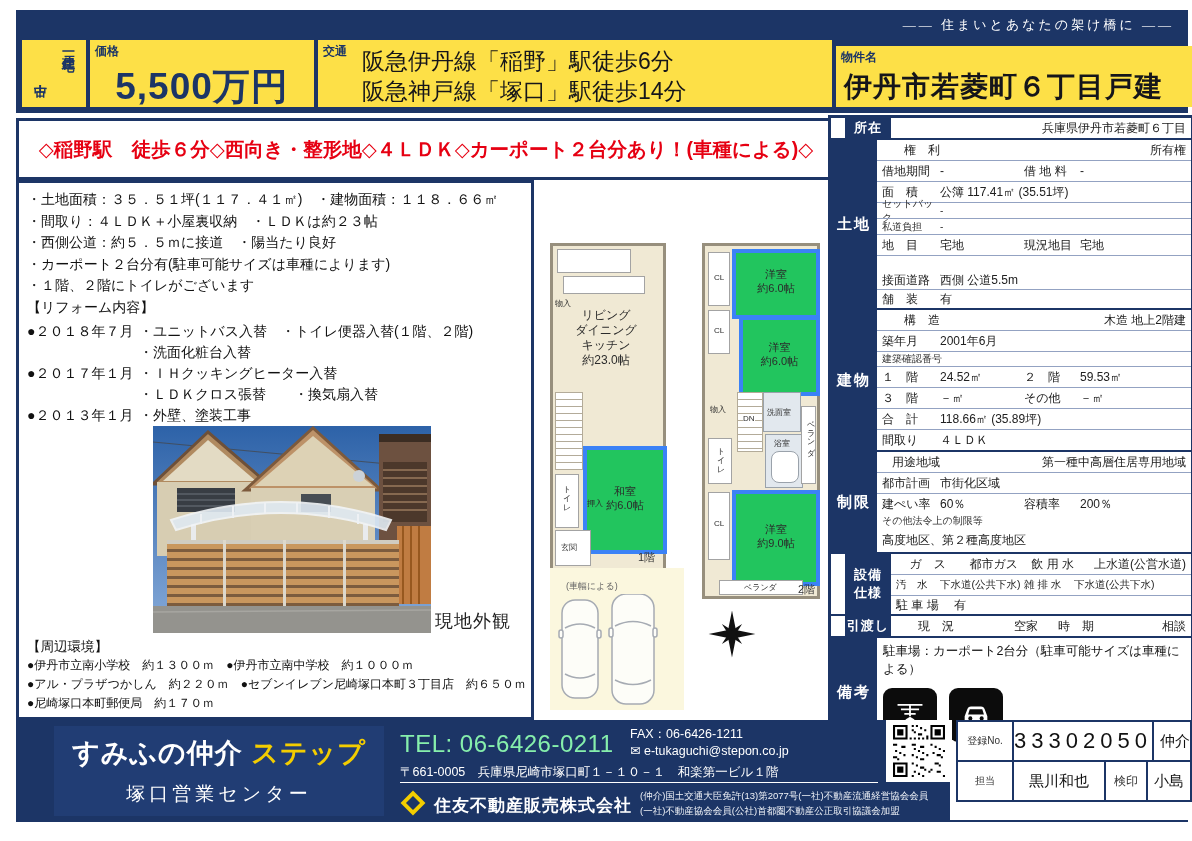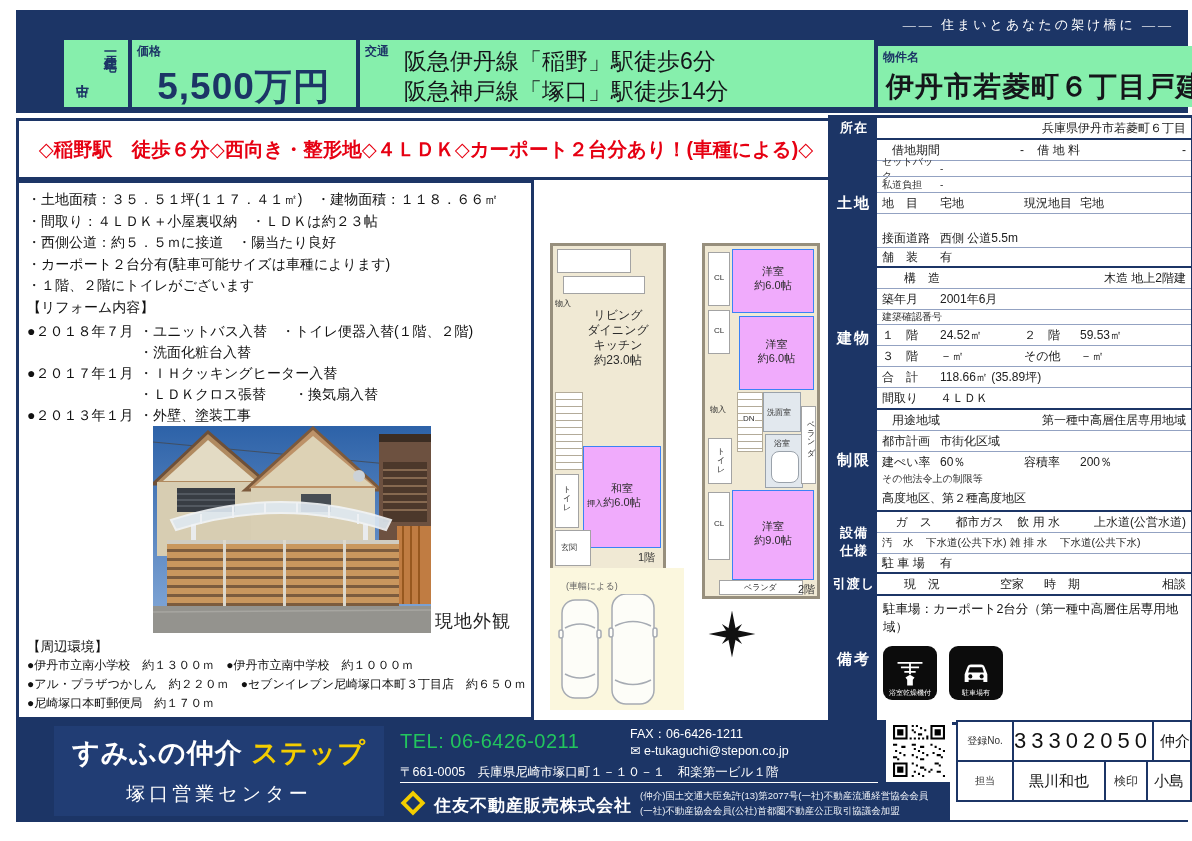--- a/index.html
+++ b/index.html
@@ -4,75 +4,75 @@
 <style>
   html,body{margin:0;padding:0;background:#fff;}
   .page{position:relative;width:1192px;height:841px;background:#fff;overflow:hidden;
         font-family:"Liberation Sans","DejaVu Sans",sans-serif;color:#1d1d1f;}
   .abs{position:absolute;}
   :root{--navy:#1c3566;--red:#e60012;--yellow:#f3cd00;}
   
   .hdr-band{background:var(--navy);}
   .tagline{position:absolute;right:14px;top:6px;color:#fff;font-family:"Liberation Serif","DejaVu Serif",serif;
            font-size:13px;letter-spacing:3px;}
-  .cell{position:absolute;background:#86efac;margin-left:42px;}
+  .cell{position:absolute;background:#fde047;}
   .cell-label{position:absolute;left:5px;top:3px;font-size:12px;color:var(--navy);font-weight:bold;}
   .vt{writing-mode:vertical-rl;}
   .price{position:absolute;left:0;right:0;top:22px;text-align:center;color:var(--navy);
          font-size:37px;font-weight:600;letter-spacing:1px;}
   .traffic{position:absolute;left:44px;top:6px;font-size:23px;line-height:30px;color:#15151a;font-weight:500;}
   .pname{position:absolute;left:8px;top:22px;font-size:28px;color:#15151a;font-weight:600;letter-spacing:1px;}
   
   .catch{border:3px solid var(--navy);background:#fff;display:flex;align-items:center;justify-content:center;
          color:var(--red);font-weight:bold;font-size:19.5px;letter-spacing:0;white-space:nowrap;}
   
   .left-box{border:3px solid var(--navy);background:#fff;}
   .bullets div{font-size:14px;line-height:21.5px;white-space:nowrap;color:#111;}
   .reform-title{font-size:14px;font-weight:500;}
   .reform-row{display:flex;font-size:14px;line-height:21px;white-space:nowrap;color:#111;}
   .rdate{flex:0 0 112px;}
   .photo-caption{font-size:18px;color:#222;letter-spacing:1px;}
   .env div{font-size:12px;line-height:19px;white-space:nowrap;color:#111;}
   .env .env-title{font-size:13.5px;}
   
   .fp{background:#f0e9d4;border:3px solid #978f7d;}
-  .fp-room{position:absolute;background:#f0abfc;border:1px solid #3b82f6;}
+  .fp-room{position:absolute;background:#22c55e;border:4px solid #3b82f6;}
   .fp-white{position:absolute;background:#fff;border:1px solid #a3a3a3;}
   .fp-wet{position:absolute;background:#e2e8ee;border:1px solid #9aa2ab;}
   .fp-label{position:absolute;white-space:pre-line;text-align:center;color:#2b2b2b;}
   .fp-sm{font-size:8px;} .fp-md{font-size:11px;line-height:14px;} .fp-lg{font-size:12px;line-height:15px;}
   .stairs{position:absolute;background:repeating-linear-gradient(180deg,#fff 0 6px,#b3ab99 6px 7px);border:1px solid #b3ab99;}
   .floorno{font-size:11px;color:#333;}
   .parking{background:#fbf7de;}
   .car-note{position:absolute;font-size:9px;color:#666;}
   
   .ptable{border:3px solid var(--navy);background:#fff;display:flex;flex-direction:column;}
   .psec{display:flex;border-top:2px solid var(--navy);}
   .psec:first-child{border-top:none;}
   .plabel{flex:0 0 46px;background:var(--navy);color:#fff;display:flex;flex-direction:column;
           align-items:center;justify-content:center;font-weight:bold;font-size:15px;letter-spacing:2px;line-height:18px;}
-  .plabel.sm{font-size:13px;letter-spacing:1px;}
+  .plabel.sm{font-size:13px;letter-spacing:1px;margin-left:14px;}
   .pcontent{flex:1;display:flex;flex-direction:column;background:#fff;min-width:0;}
   .prow{display:flex;align-items:center;border-top:1px solid #93a2c2;padding:0 5px;font-size:12px;color:#202020;}
   .prow:first-child{border-top:none;text-align:right;}
   .prow.smf{font-size:10px;color:#333;}
   .pk{flex:0 0 58px;} .pv{flex:1;min-width:0;} .pvh{flex:0 0 84px;} .pk2{flex:0 0 56px;} .pv2{flex:1;min-width:0;}
   .biko-cell{display:block;padding:4px 6px;}
   .biko-text{font-size:12.5px;line-height:18px;color:#111;}
   .amenities{display:flex;gap:12px;margin-top:10px;}
   .amenity{width:54px;height:54px;background:#0c0c0c;border-radius:9px;position:relative;
            display:flex;align-items:center;justify-content:center;}
   .amenity-label{position:absolute;bottom:2px;left:0;right:0;text-align:center;color:#fff;font-size:7px;}
   
   .fband{background:var(--navy);}
   .brandblk{position:absolute;background:#213d74;display:flex;flex-direction:column;align-items:center;justify-content:center;}
   .brand-line{font-size:27px;font-weight:bold;color:#fff;letter-spacing:1px;}
   .brand-line .yel{color:var(--yellow);}
   .office{font-size:19px;color:#fff;letter-spacing:4px;margin-top:10px;}
-  .tel{font-size:20px;color:#22c55e;letter-spacing:0.5px;}
+  .tel{font-size:24px;color:#86efac;letter-spacing:0.5px;}
   .faxblk{font-size:12.5px;color:#fff;line-height:17px;}
   .addr{font-size:12.5px;color:#fff;}
   .fhr{border-top:1.5px solid #fff;}
   .company{font-size:17px;font-weight:bold;color:#fff;letter-spacing:1px;}
   .license{font-size:9.5px;color:#eef1f7;line-height:15px;white-space:nowrap;}
   .qrblk{background:#fff;display:flex;align-items:center;justify-content:center;}
   .regtable{border:2px solid var(--navy);background:#fff;display:flex;flex-direction:column;}
   .regrow{display:flex;flex:1;}
   .regrow + .regrow{border-top:2px solid var(--navy);}
   .regcell{display:flex;align-items:center;justify-content:center;border-left:2px solid var(--navy);}
@@ -204,21 +204,21 @@
       <div>●伊丹市立南小学校　約１３００ｍ　●伊丹市立南中学校　約１０００ｍ</div>
       <div>●アル・プラザつかしん　約２２０ｍ　●セブンイレブン尼崎塚口本町３丁目店　約６５０ｍ</div>
       <div>●尼崎塚口本町郵便局　約１７０ｍ</div>
     </div>
   </div>
 
   <div class="abs fp" style="left:550px;top:243px;width:110px;height:322px">
     <div class="fp-white" style="left:4px;top:3px;width:72px;height:22px"></div>
     <div class="fp-white" style="left:10px;top:30px;width:80px;height:16px"></div>
     <div class="fp-label fp-sm" style="left:2px;top:52px">物入</div>
-    <div class="fp-label fp-lg" style="left:16px;top:62px;width:98px">リビング
+    <div class="fp-label fp-lg" style="left:4px;top:62px;width:98px">リビング
 ダイニング
 キッチン
 約23.0帖</div>
     <div class="stairs" style="left:2px;top:146px;width:26px;height:76px"></div>
     <div class="fp-white" style="left:2px;top:228px;width:22px;height:52px"></div>
     <div class="fp-label fp-sm vt" style="left:7px;top:234px">トイレ</div>
     <div class="fp-room" style="left:30px;top:200px;width:76px;height:100px">
       <div class="fp-label fp-md" style="left:0;top:34px;width:76px">和室
 約6.0帖</div>
     </div>
@@ -299,24 +299,32 @@
       <div class="pcontent">
         <div class="prow" style="height:20px">
             <span class="pv">兵庫県伊丹市若菱町６丁目</span>
           </div>
       </div>
     </div>
     <div class="psec">
       <div class="plabel">土地</div>
       <div class="pcontent">
         <div class="prow" style="height:20px">
+            <span class="pk">権　利</span>
+            <span class="pv">所有権</span>
+          </div>
+        <div class="prow" style="height:20px">
             <span class="pk">借地期間</span>
             <span class="pvh">-</span>
             <span class="pk2">借 地 料</span>
             <span class="pv2">-</span>
+          </div>
+        <div class="prow" style="height:20px">
+            <span class="pk">面　積</span>
+            <span class="pv">公簿 117.41㎡ (35.51坪)</span>
           </div>
         <div class="prow smf" style="height:15px">
             <span class="pk">セットバック</span>
             <span class="pv">-</span>
           </div>
         <div class="prow smf" style="height:15px">
             <span class="pk">私道負担</span>
             <span class="pv">-</span>
           </div>
         <div class="prow" style="height:20px">
@@ -427,21 +435,21 @@
             <span class="pk">現　況</span>
             <span class="pvh">空家</span>
             <span class="pk2">時　期</span>
             <span class="pv2">相談</span>
           </div>
       </div>
     </div>
     <div class="psec" style="flex:1">
       <div class="plabel">備考</div>
       <div class="pcontent biko-cell">
-        <div class="biko-text">駐車場：カーポート2台分（第一種中高層住居専用地域）</div>
+        <div class="biko-text">駐車場：カーポート2台分（駐車可能サイズは車種による）</div>
         <div class="amenities">
           <div class="amenity">
             <svg width="34" height="34" viewBox="0 0 30 30">
               <g stroke="#fff" stroke-width="1.6" fill="none">
                 <path d="M4,6 H26 M7,10 H23 M10,14 H20 M15,6 V16"></path>
               </g>
               <path d="M11,19 L15,16.5 L19,19 L17.5,21 L17.5,26 H12.5 L12.5,21 Z" fill="#fff"></path>
             </svg>
             <span class="amenity-label">浴室乾燥機付</span>
           </div>

